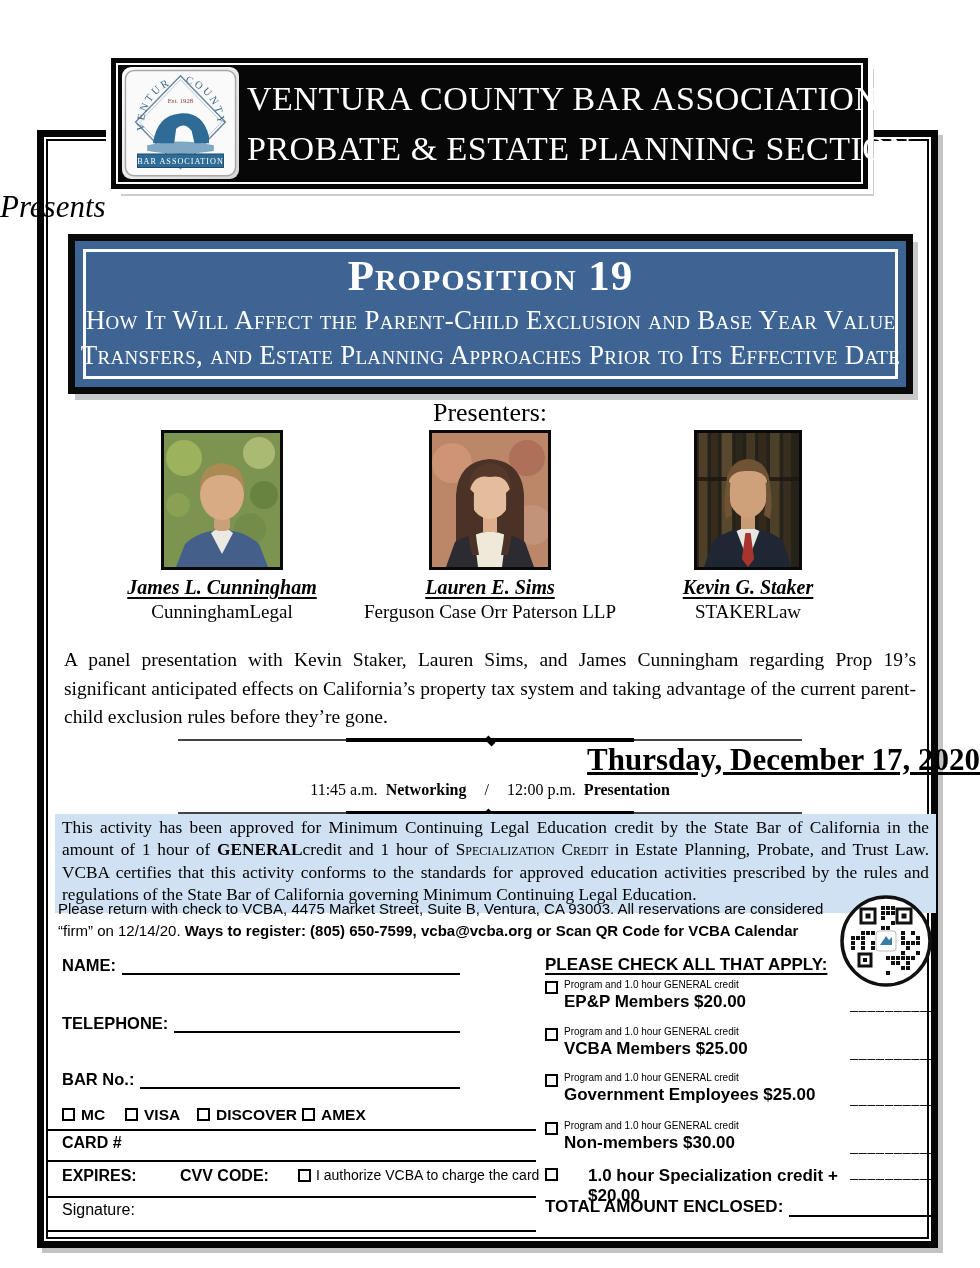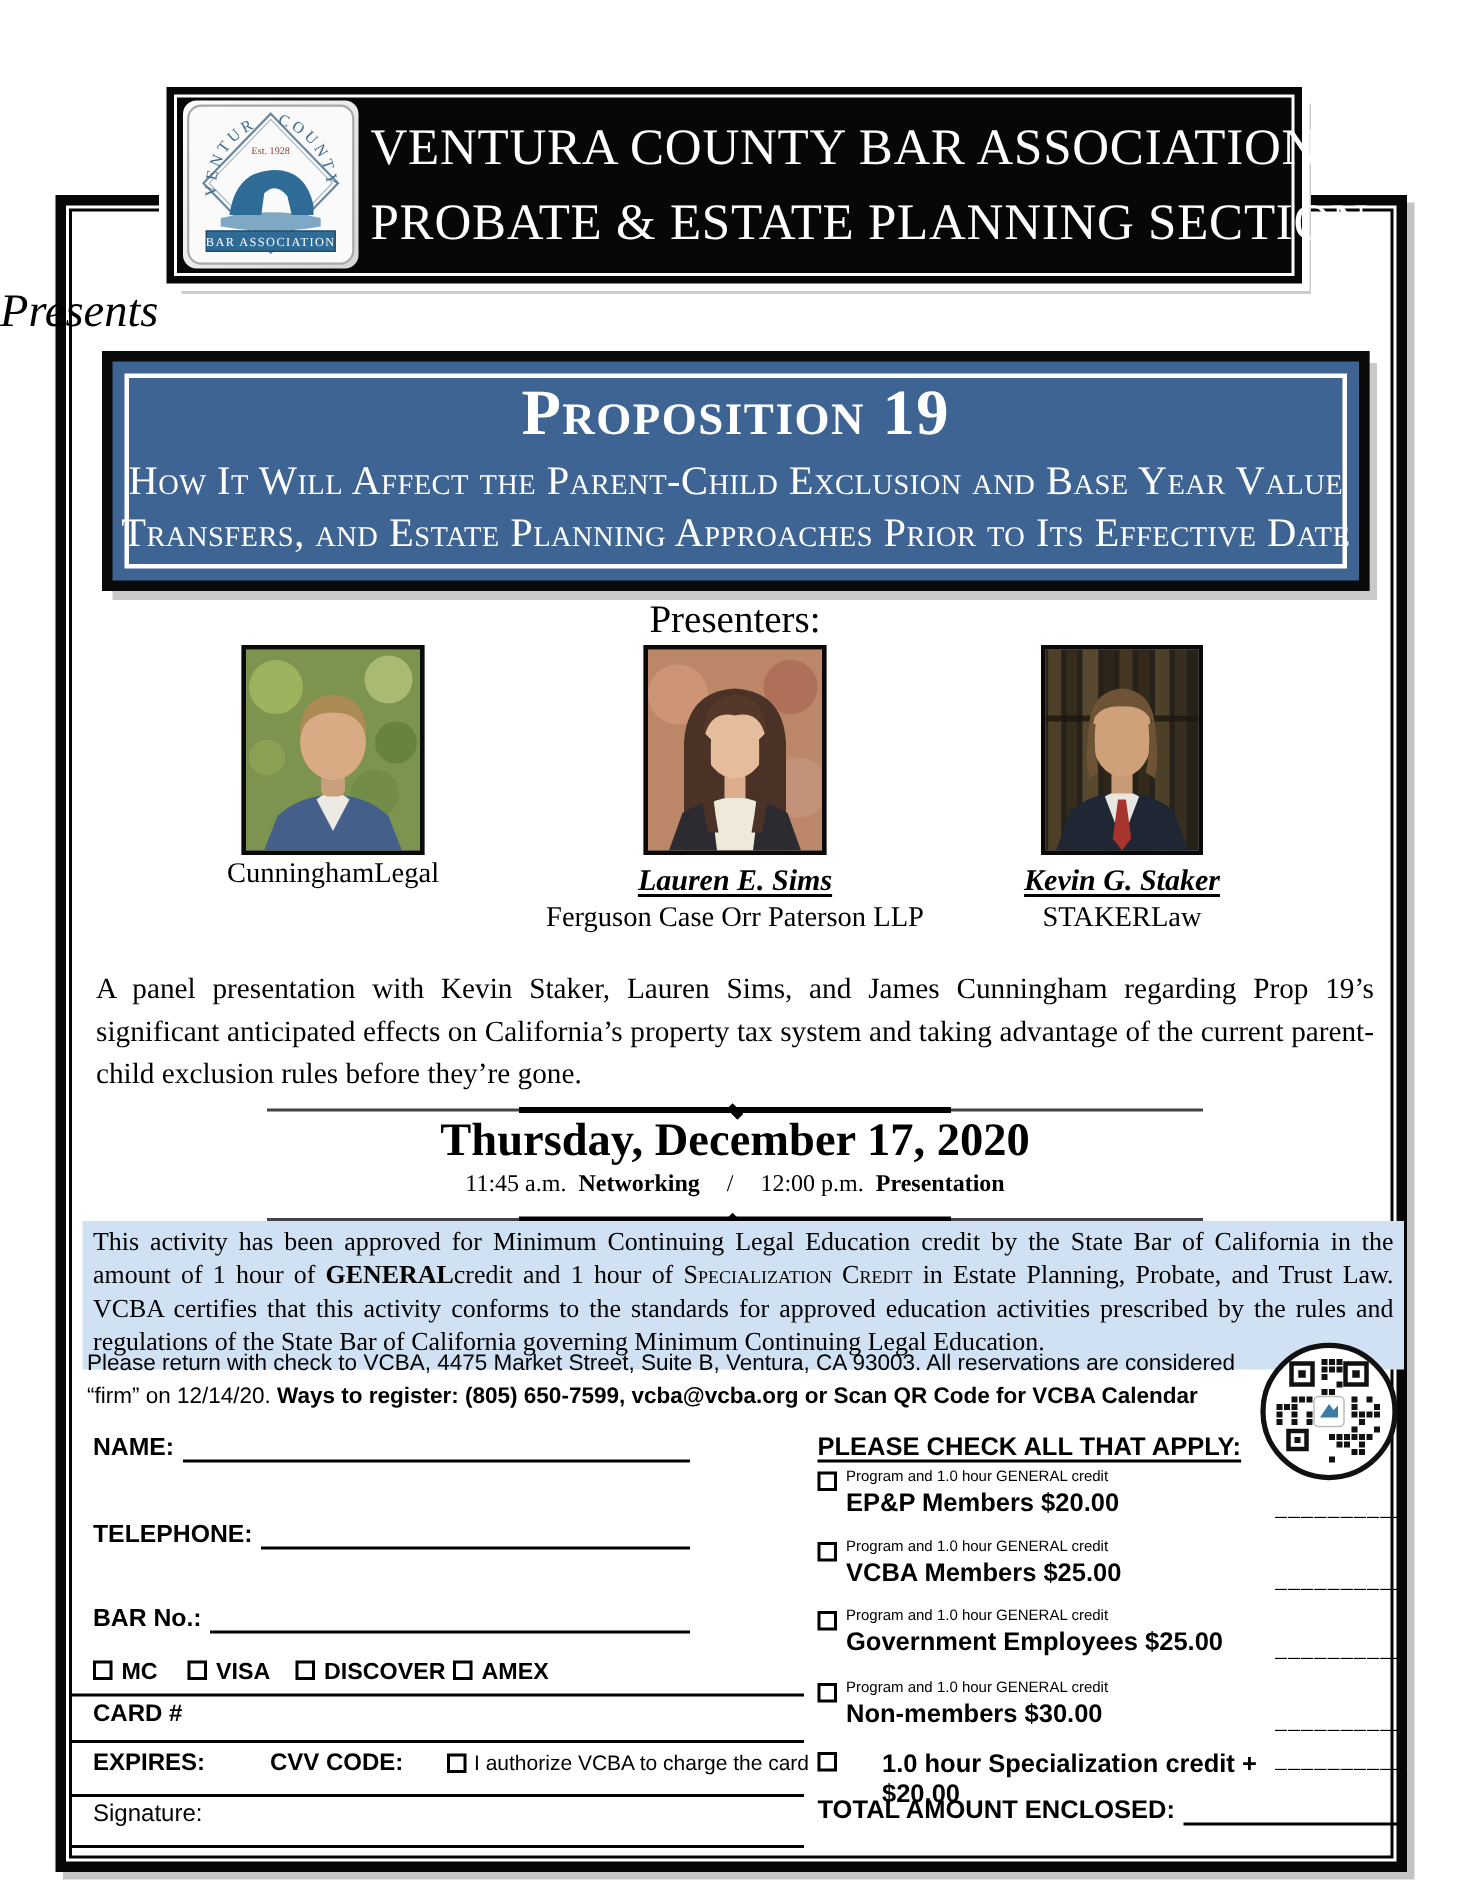--- a/index.html
+++ b/index.html
@@ -54,22 +54,22 @@
   .description { position:absolute; left:64px; top:646px; width:852px;
                  font-size:19.5px; line-height:1.47; text-align:justify; }
 
   .divider { position:absolute; left:178px; width:624px; height:9px; }
   .divider .thin  { position:absolute; top:4px; left:0; right:0; border-top:2px solid #444; }
   .divider .thick { position:absolute; top:3px; left:168px; right:168px; border-top:4px solid #000; }
   .divider .diamond { position:absolute; top:1px; left:50%; width:10px; height:10px;
                       transform:translateX(-50%) rotate(45deg) scaleY(.55); background:#000; }
   .divider.d1 { top:735px; } .divider.d2 { top:808px; }
 
-  .event-date { position:absolute; top:742px; left:0; right:0; text-align:center;
-                font-size:31px; font-weight:bold; }
+  .event-date { position:absolute; top:742px; left:0; right:0; text-align:right;
+                font-size:31px; font-weight:bold;text-decoration:underline; }
   .event-time { position:absolute; top:781px; left:0; right:0; text-align:center; font-size:16px; }
   .event-time .b { font-weight:bold; }
   .event-time .sep { margin:0 14px; }
 
   .mcle { position:absolute; left:55px; top:814px; width:881px; background:#cfe1f2;
           font-size:17.3px; line-height:1.3; text-align:justify; padding:3px 7px 6px 7px; }
   .mcle .b { font-weight:bold; }
   .mcle .sc { font-variant:small-caps; }
 
   .registration { position:absolute; left:58px; top:898px; width:784px;
@@ -167,20 +167,21 @@
         <circle cx="100" cy="62" r="14" fill="#5f7a38" opacity=".7"></circle>
         <circle cx="14" cy="72" r="12" fill="#93a855" opacity=".6"></circle>
         <circle cx="86" cy="96" r="16" fill="#6d8745" opacity=".6"></circle>
         <path d="M12,134 L21,111 Q36,97 58,97 Q80,97 95,111 L104,134 Z" fill="#44608a"></path>
         <path d="M47,100 L58,121 L69,100 Q63,95 58,95 Q53,95 47,100 Z" fill="#ece9e2"></path>
         <rect x="50" y="83" width="16" height="15" rx="5" fill="#caa07c"></rect>
         <ellipse cx="58" cy="61" rx="22" ry="26" fill="#d9ab85"></ellipse>
         <path d="M36,60 Q34,32 58,30 Q82,32 80,60 Q78,42 58,42 Q38,42 36,60 Z" fill="#ab8a54"></path>
       </svg>
     </div>
+    <div class="p-name">James L. Cunningham</div>
     <div class="p-firm">CunninghamLegal</div>
   </div>
 
   <div class="presenter c2">
     <div class="photo">
       <svg viewBox="0 0 116 134" preserveAspectRatio="none">
         <rect width="116" height="134" fill="#bc8668"></rect>
         <circle cx="20" cy="30" r="20" fill="#d8a07e" opacity=".6"></circle>
         <circle cx="95" cy="25" r="18" fill="#a05a4a" opacity=".5"></circle>
         <circle cx="100" cy="92" r="20" fill="#caa089" opacity=".5"></circle>

